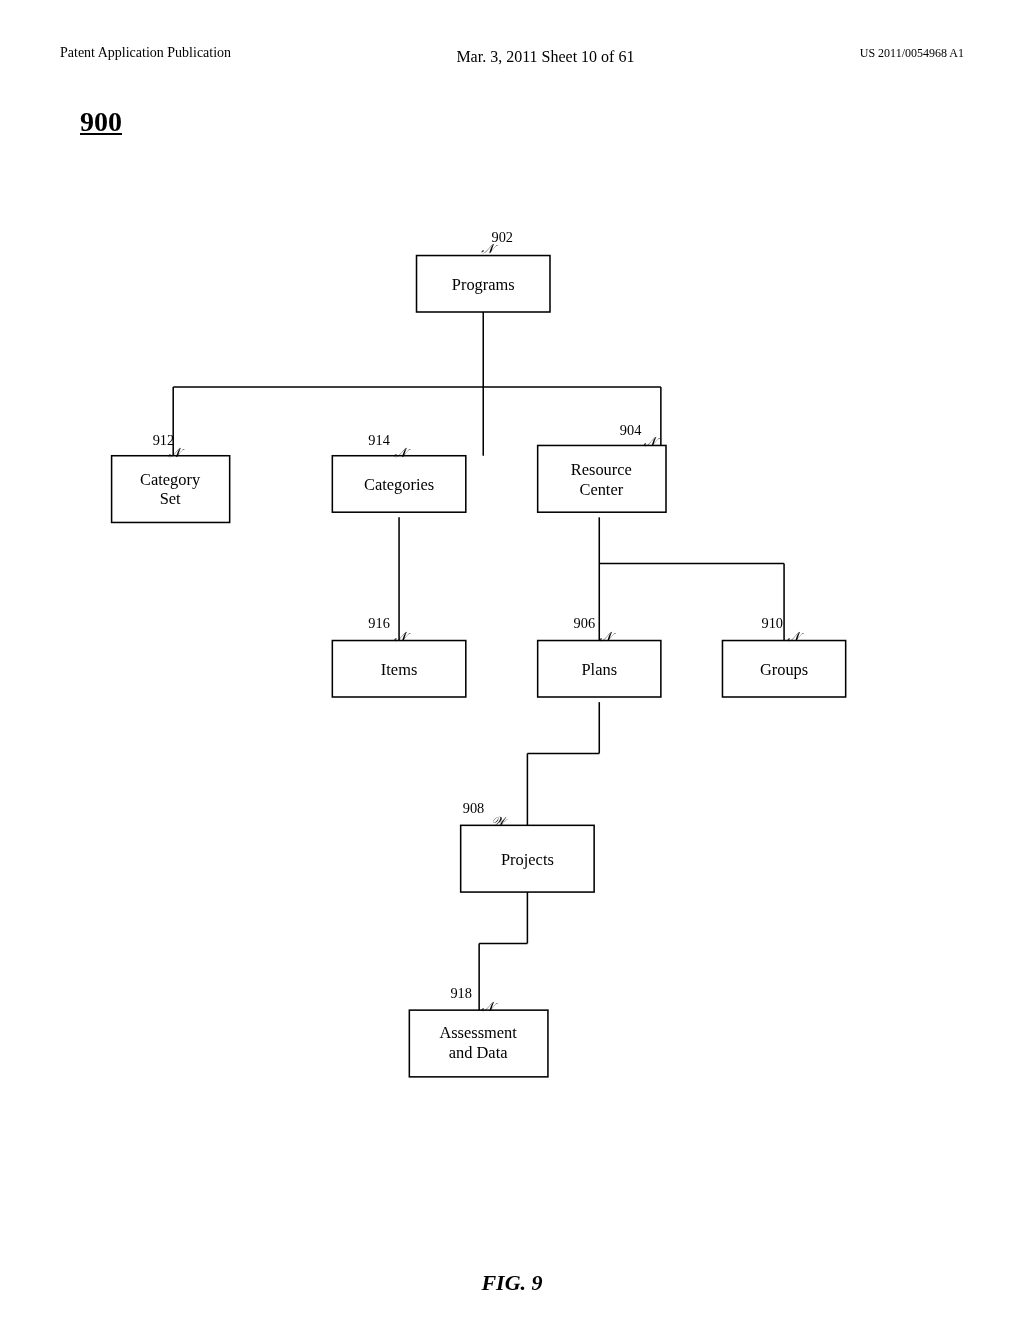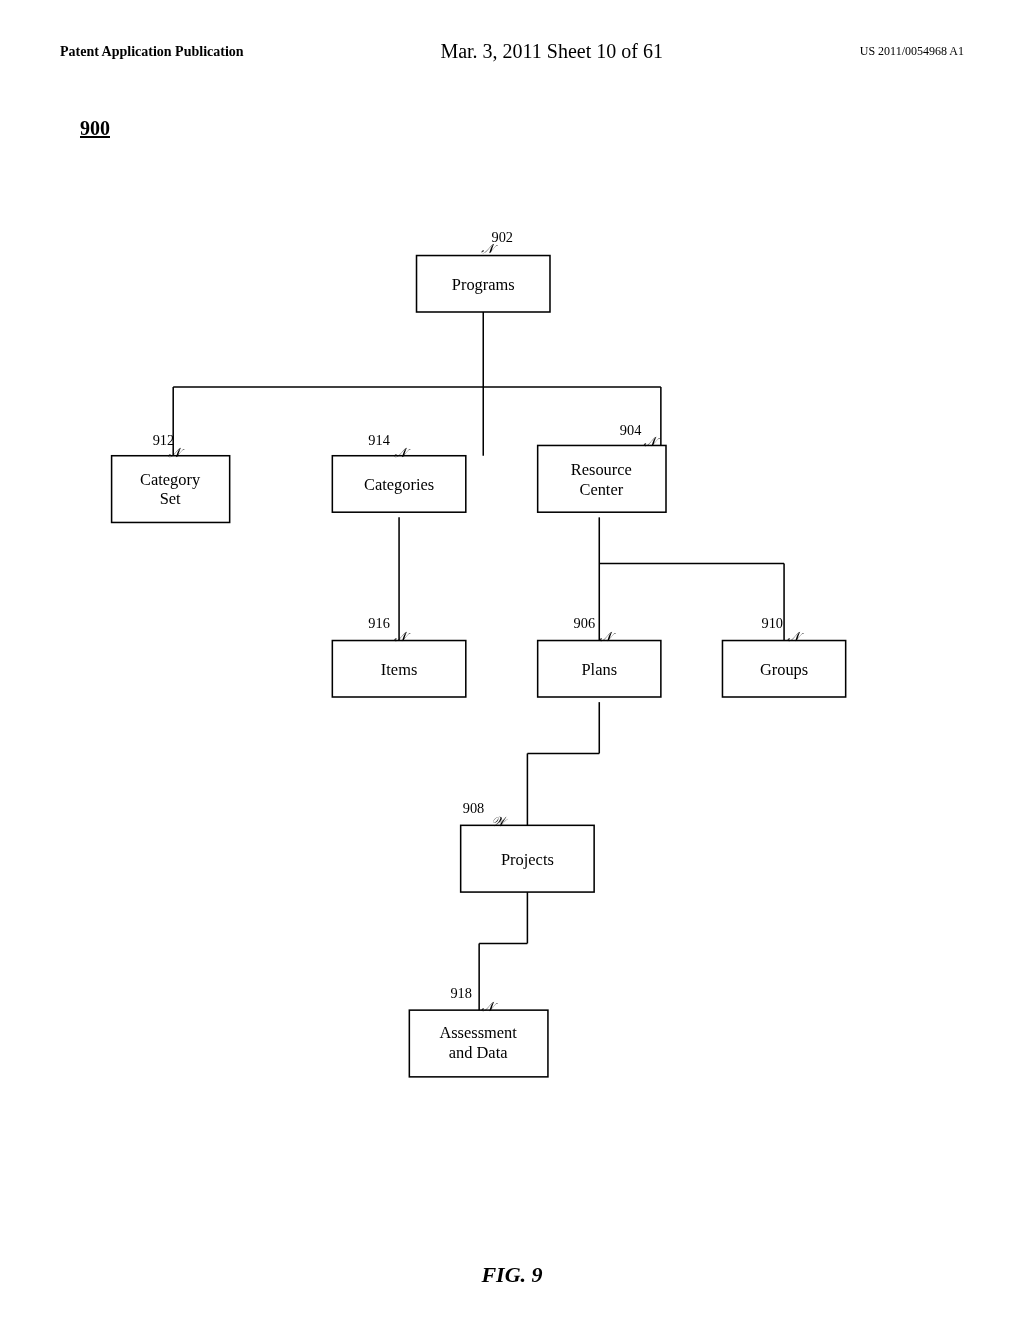--- a/index.html
+++ b/index.html
@@ -19,49 +19,50 @@
       left: 0;
       right: 0;
       display: flex;
       justify-content: space-between;
       align-items: center;
       padding: 0 60px;
       font-size: 14px;
     }
 
     .header-left {
-      font-weight: bold;
+      font-weight: normal;
       font-size: 14px;
     }
 
     .header-center {
-      font-size: 20px;
+      font-size: 16px;
+      margin-top: 8px;
     }
 
     .header-right {
       font-size: 12px;
     }
 
     
     .fig-label {
       position: absolute;
-      bottom: 32px;
+      bottom: 24px;
       left: 50%;
       transform: translateX(-50%);
       font-size: 22px;
       font-style: italic;
       font-weight: bold;
     }
 
     
     .diagram-num {
       position: absolute;
-      top: 117px;
+      top: 106px;
       left: 80px;
-      font-size: 20px;
+      font-size: 28px;
       font-weight: bold;
       text-decoration: underline;
     }
 
     
     .diagram-svg {
       position: absolute;
       top: 120px;
       left: 50px;
       width: 924px;

